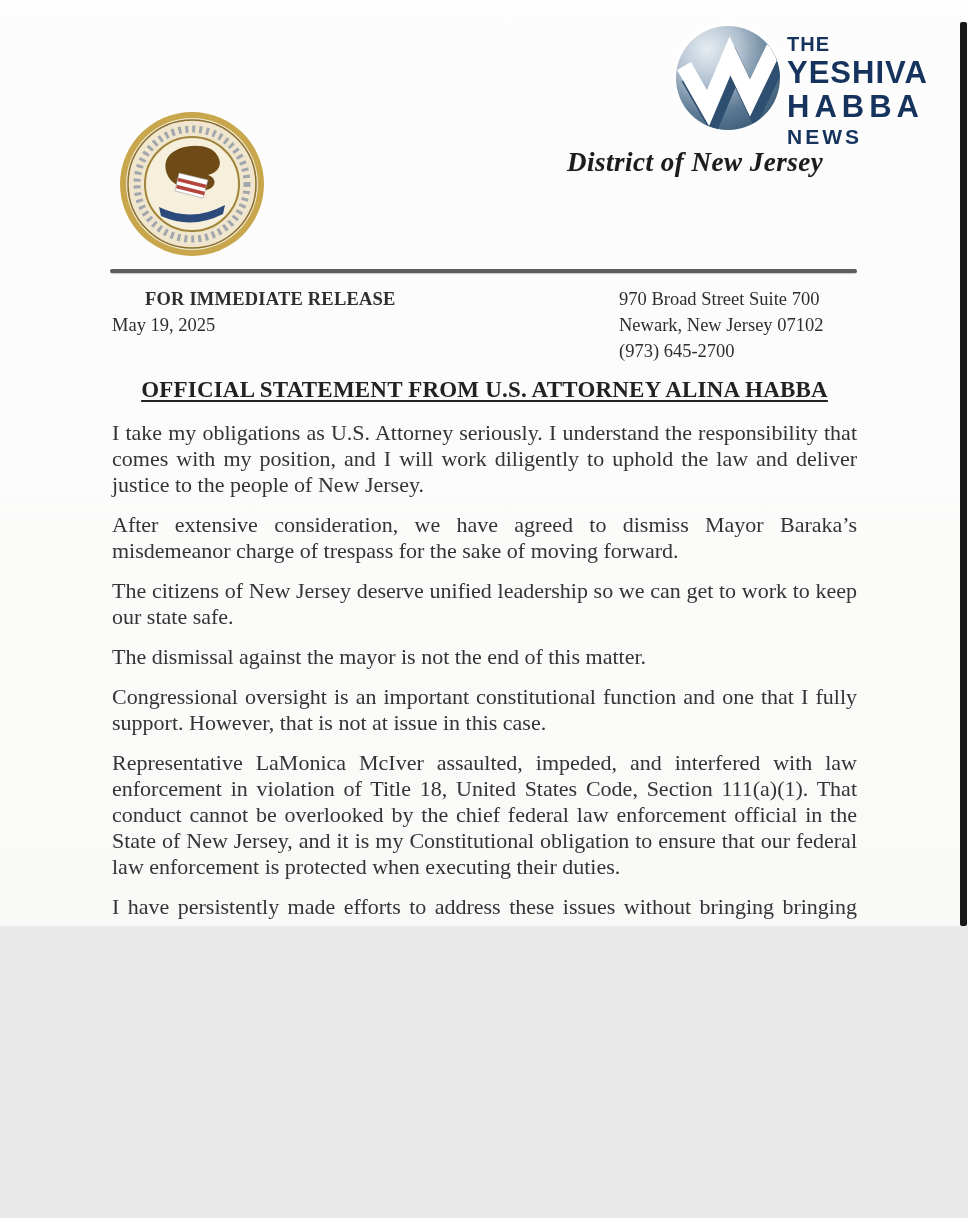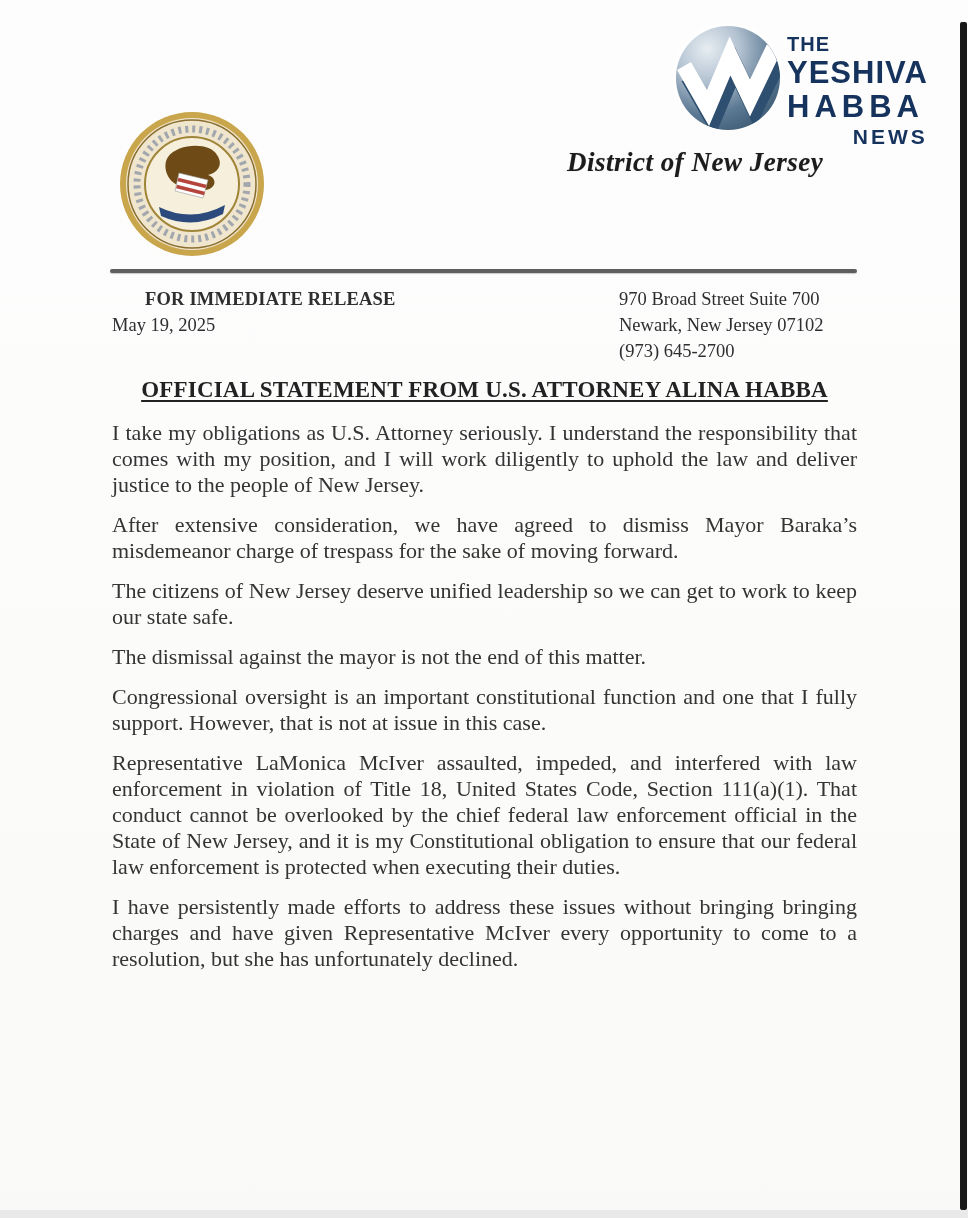--- a/index.html
+++ b/index.html
@@ -1,19 +1,19 @@
 <!DOCTYPE html>
 <html><head>
 <meta charset="utf-8">
 <style>
   * { margin:0; padding:0; box-sizing:border-box; }
   html,body { background:#e9e9e9; }
   .page {
     position:relative;
-    width:968px; height:1210px;
+    width:968px; height:926px;
     margin:0 auto;
     background:linear-gradient(180deg,#fdfdfd 0%,#fbfbfa 60%,#f9f9f8 100%);
     overflow:hidden;
     font-family:"Liberation Serif", serif;
     color:#333;
   }
 
   
   .edge-bar {
     position:absolute; top:22px; right:1px; bottom:0;
@@ -36,21 +36,21 @@
   .ywn-text {
     margin-left:7px; margin-top:8px;
     font-family:"Liberation Sans", sans-serif;
     font-weight:bold; color:#16335e;
     text-shadow:0 0 3px #fff, 0 0 3px #fff, 1px 1px 0 #fff, -1px -1px 0 #fff;
     line-height:1;
   }
   .ywn-the    { font-size:20px; letter-spacing:1px; margin-bottom:3px; }
   .ywn-yeshiva{ font-size:31px; letter-spacing:1px; margin-bottom:3px; }
   .ywn-world  { font-size:31px; letter-spacing:5px; margin-bottom:4px; }
-  .ywn-news   { font-size:21px; letter-spacing:3px; text-align:right; }
+  .ywn-news   { font-size:21px; letter-spacing:3px; text-align:left; }
 
   
   .doj-seal {
     position:absolute; top:110px; left:118px;
     width:148px; height:148px;
     filter:blur(.4px);
   }
 
   
   .letterhead {

